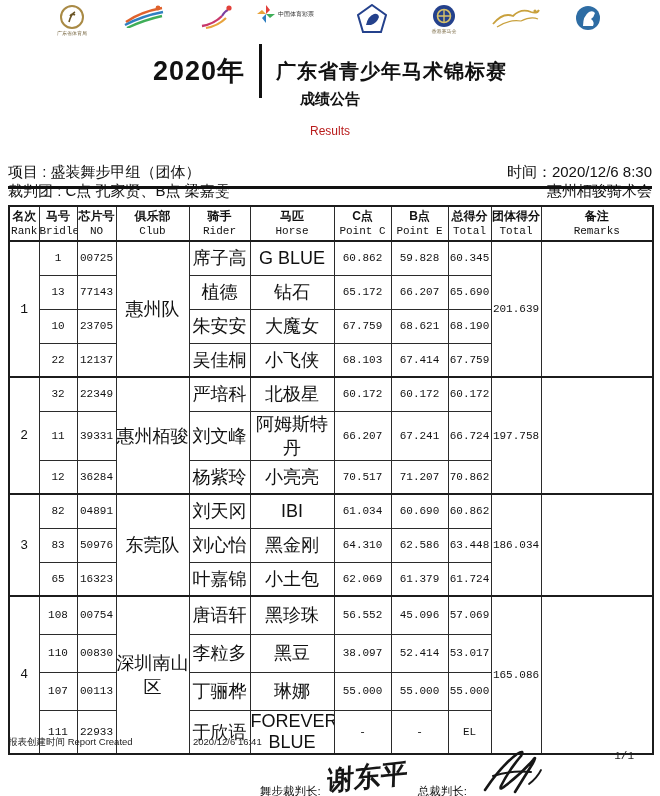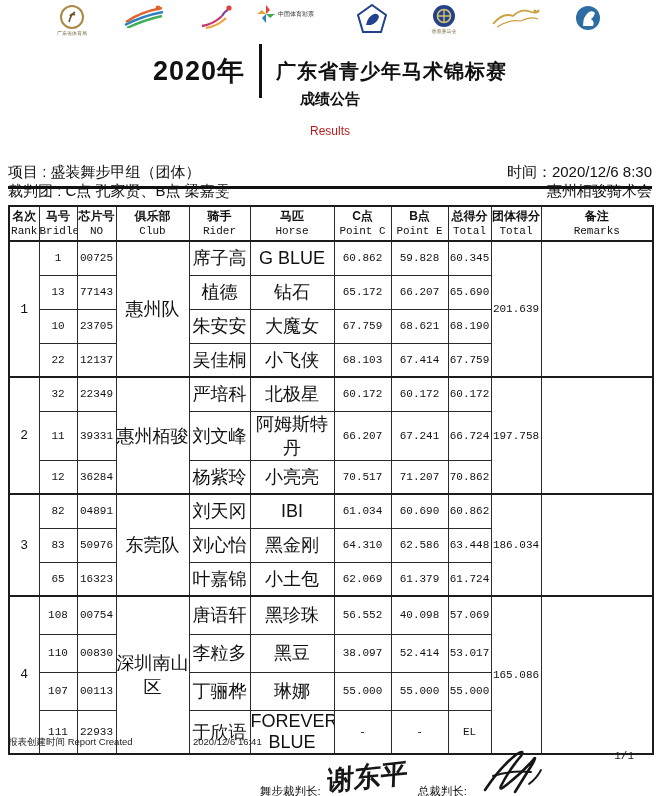--- a/index.html
+++ b/index.html
@@ -339,21 +339,21 @@
         <td class="num">61.724</td>
       </tr>
       <tr class="group-start" style="height: 38px;">
         <td class="rank" rowspan="4">4</td>
         <td class="num">108</td>
         <td class="num">00754</td>
         <td class="zh" rowspan="4">深圳南山区</td>
         <td class="zh">唐语轩</td>
         <td class="zh">黑珍珠</td>
         <td class="num">56.552</td>
-        <td class="num">40.098</td>
+        <td class="num">45.096</td>
         <td class="num">57.069</td>
         <td class="num" rowspan="4">165.086</td>
         <td class="zh" rowspan="4"></td>
       </tr>
       <tr style="height: 38px;">
         <td class="num">110</td>
         <td class="num">00830</td>
         <td class="zh">李粒多</td>
         <td class="zh">黑豆</td>
         <td class="num">38.097</td>

